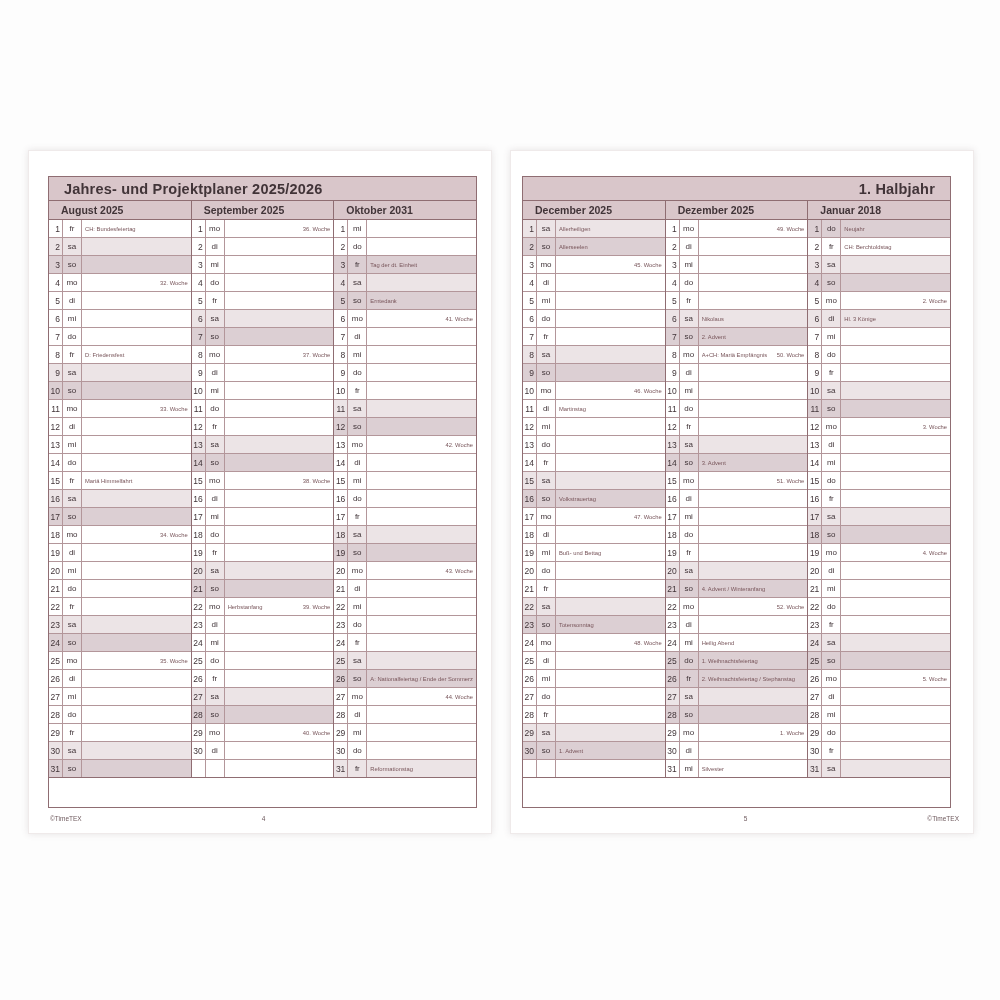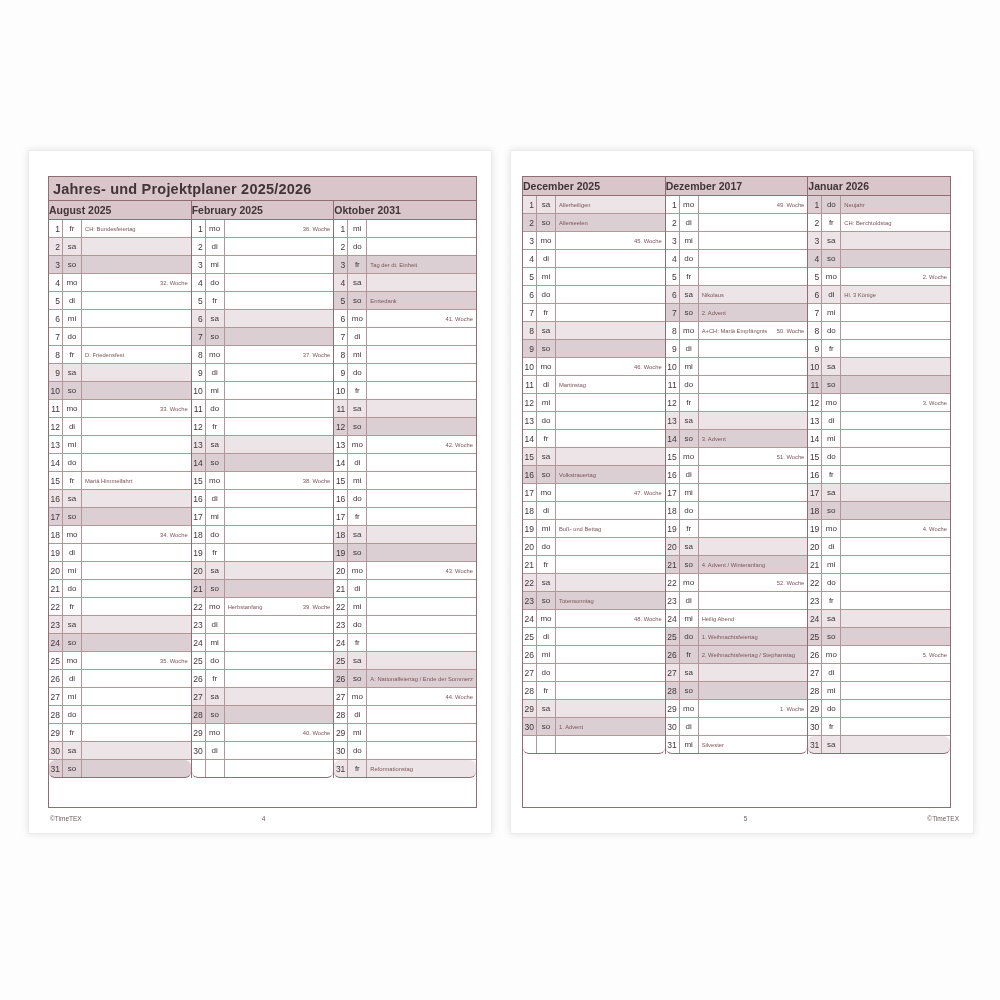--- a/index.html
+++ b/index.html
@@ -8,31 +8,31 @@
   .paper{position:absolute;top:150px;width:462px;height:682px;background:#ffffff;
          box-shadow:0 0 7px rgba(90,70,75,.14);border:1px solid #efeaea;}
   #paper-left{left:28px;}
   #paper-right{left:510px;}
   .cal-table{position:absolute;top:25px;width:429px;height:632px;
              border:1.2px solid var(--border-strong);background:#fff;box-sizing:border-box;}
   #paper-left .cal-table{left:19px;}
   #paper-right .cal-table{left:11px;}
   .title-bar{height:24px;background:var(--header-bg);border-bottom:1.2px solid var(--border-strong);
              display:flex;align-items:center;color:var(--text-dark);font-size:14.5px;
-             font-weight:600;letter-spacing:.2px;box-sizing:border-box;padding:0 4px;}
+             font-weight:600;letter-spacing:.2px;box-sizing:border-box;padding:0 15px;}
   .title-right{justify-content:flex-end;}
   .months-row{display:flex;height:577px;}
   .month-col{flex:1 1 0;min-width:0;box-sizing:border-box;}
   .month-col + .month-col{border-left:1.2px solid var(--border-strong);}
   .month-header{height:19px;background:var(--header-bg);border-bottom:1px solid var(--border-strong);
                 color:var(--text-dark);font-size:10.5px;font-weight:600;
-                display:flex;align-items:center;padding-left:0;box-sizing:border-box;}
+                display:flex;align-items:center;padding-left:12px;box-sizing:border-box;}
   .day-row{display:flex;height:18px;box-sizing:border-box;border-bottom:1px solid var(--border-soft);
            background:#fff;align-items:stretch;}
-  .day-row:last-child{border-bottom:1px solid var(--border-strong);border-radius:6px;}
+  .day-row:last-child{border-bottom:1px solid var(--border-strong);}
   .day-row.row-sat{background:var(--sat-bg);}
   .day-row.row-sun{background:var(--sun-bg);}
   .cell-num{width:14px;box-sizing:border-box;border-right:1px solid var(--border-soft);
             font-size:8.5px;color:var(--text-dark);display:flex;align-items:center;
             justify-content:flex-end;padding-right:2px;}
   .cell-wd{width:19px;box-sizing:border-box;border-right:1px solid var(--border-soft);
            font-size:8px;color:var(--text-dark);display:flex;align-items:center;
            justify-content:center;}
   .cell-note{flex:1 1 0;min-width:0;display:flex;align-items:center;box-sizing:border-box;
              padding:0 3px;overflow:hidden;}
@@ -273,21 +273,21 @@
             </div>
             <div class="day-row row-sun">
               <div class="cell-num">31</div>
               <div class="cell-wd">so</div>
               <div class="cell-note">
                 <span class="note-txt"></span>
               </div>
             </div>
           </div>
           <div class="month-col">
-            <div class="month-header">February 2025</div>
+            <div class="month-header">September 2025</div>
             <div class="day-row">
               <div class="cell-num">1</div>
               <div class="cell-wd">mo</div>
               <div class="cell-note">
                 <span class="note-txt"></span>
                 <span class="week-txt">36. Woche</span>
               </div>
             </div>
             <div class="day-row">
               <div class="cell-num">2</div>
@@ -731,20 +731,21 @@
         </div>
     </div>
     <div class="footer">
       <span class="f-left">©TimeTEX</span>
       <span class="f-center">4</span>
     </div>
   </div>
 
   <div class="paper" id="paper-right">
     <div class="cal-table">
+      <div class="title-bar title-right">1. Halbjahr</div>
       <div class="months-row">
           <div class="month-col">
             <div class="month-header">December 2025</div>
             <div class="day-row row-sat">
               <div class="cell-num">1</div>
               <div class="cell-wd">sa</div>
               <div class="cell-note">
                 <span class="note-txt">Allerheiligen</span>
               </div>
             </div>
@@ -957,21 +958,21 @@
             </div>
             <div class="day-row">
               <div class="cell-num"></div>
               <div class="cell-wd"></div>
               <div class="cell-note">
                 <span class="note-txt"></span>
               </div>
             </div>
           </div>
           <div class="month-col">
-            <div class="month-header">Dezember 2017</div>
+            <div class="month-header">Dezember 2025</div>
             <div class="day-row">
               <div class="cell-num">1</div>
               <div class="cell-wd">mo</div>
               <div class="cell-note">
                 <span class="note-txt"></span>
                 <span class="week-txt">49. Woche</span>
               </div>
             </div>
             <div class="day-row">
               <div class="cell-num">2</div>
@@ -1182,21 +1183,21 @@
             </div>
             <div class="day-row">
               <div class="cell-num">31</div>
               <div class="cell-wd">mi</div>
               <div class="cell-note">
                 <span class="note-txt">Silvester</span>
               </div>
             </div>
           </div>
           <div class="month-col">
-            <div class="month-header">Januar 2026</div>
+            <div class="month-header">Januar 2018</div>
             <div class="day-row row-sun">
               <div class="cell-num">1</div>
               <div class="cell-wd">do</div>
               <div class="cell-note">
                 <span class="note-txt">Neujahr</span>
               </div>
             </div>
             <div class="day-row">
               <div class="cell-num">2</div>
               <div class="cell-wd">fr</div>

